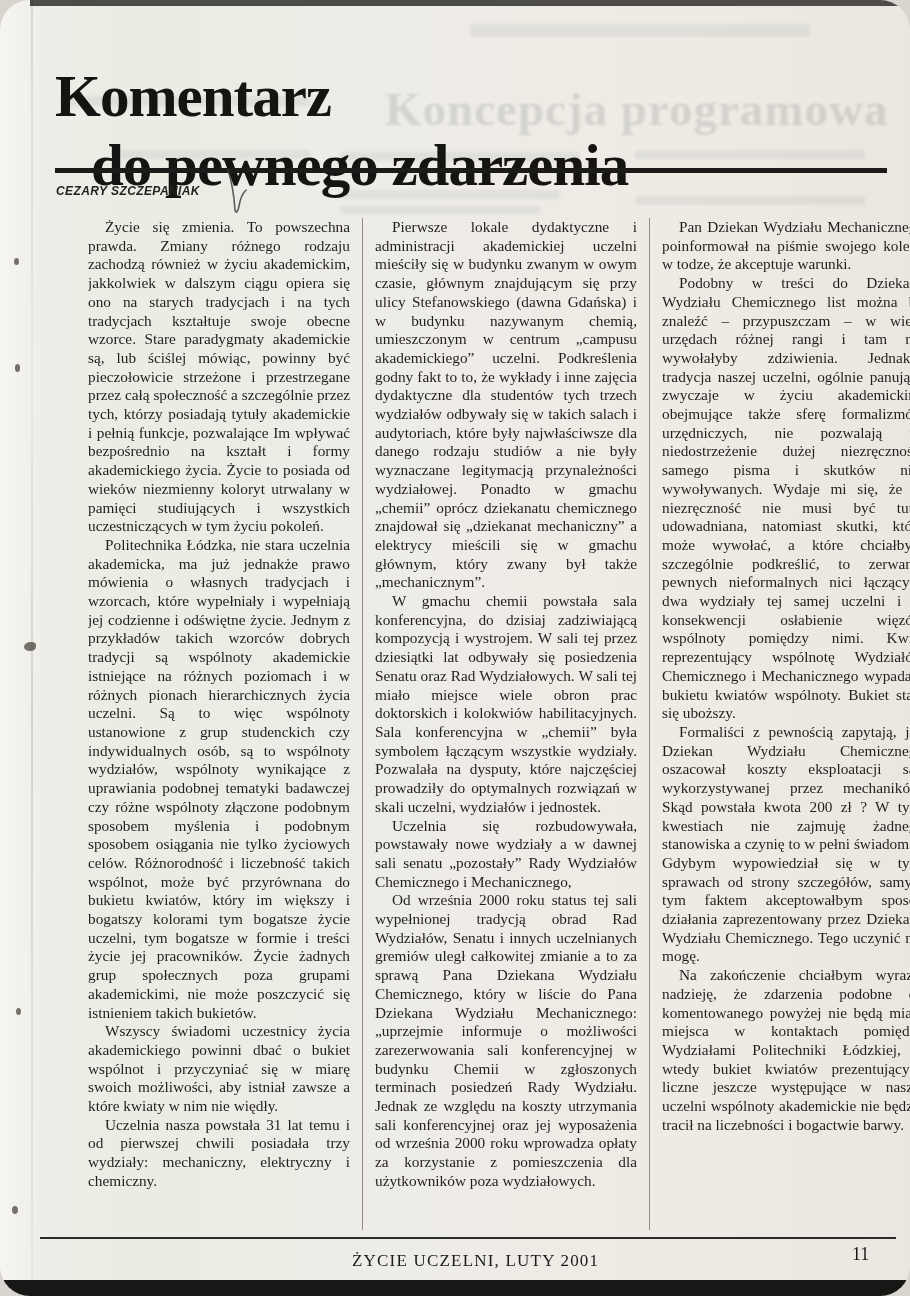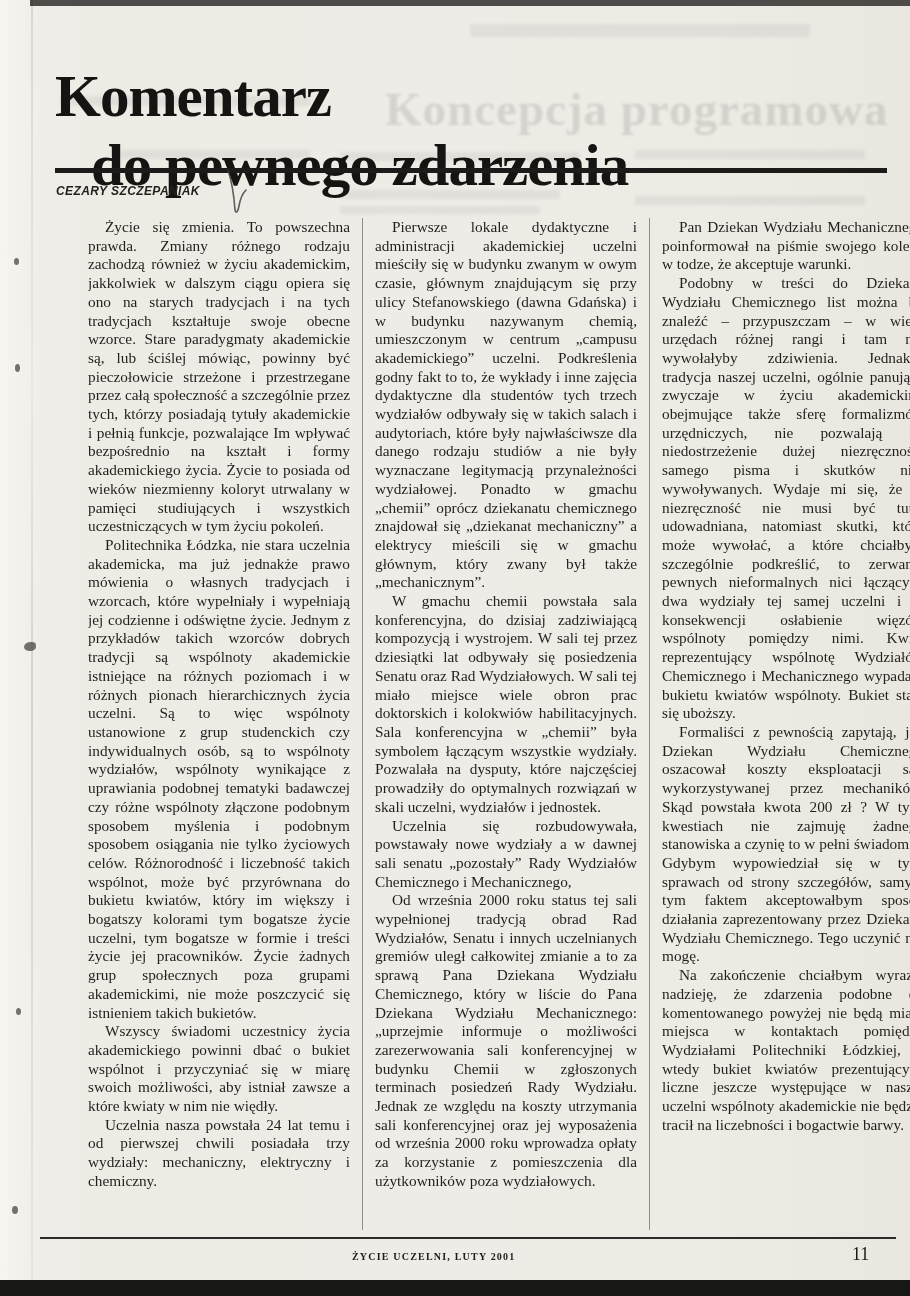--- a/index.html
+++ b/index.html
@@ -1,19 +1,19 @@
 <!DOCTYPE html>
 <html><head>
 <meta charset="utf-8">
 <style>
   html,body { margin:0; padding:0; background:#d8d5cf; }
   .page {
     position:relative; width:910px; height:1296px; overflow:hidden;
     background: linear-gradient(90deg, #f6f5f1 0px, #efede7 45px, #ecebe4 120px, #eeece6 400px, #edebe4 700px, #e9e7e0 910px);
-    font-family:"Liberation Serif", serif; color:#1f1d1a;
+    font-family:"Liberation Serif", serif; color:#1f1d1a;border-radius:30px;
   }
   
   .top-strip { position:absolute; left:30px; right:0; top:0; height:6px; background:#3c3b38; opacity:.9; }
   .bottom-band { position:absolute; left:0; right:0; bottom:0; height:16px; background:#171716; }
   .left-crease { position:absolute; left:31px; top:0; width:2px; height:100%;
     background:linear-gradient(180deg, rgba(0,0,0,.10), rgba(0,0,0,.03) 30%, rgba(0,0,0,.12) 55%, rgba(0,0,0,.04)); }
   .speck { position:absolute; background:#4a453e; border-radius:50%; opacity:.75; }
   
   .ghost { position:absolute; color:rgba(45,45,48,.13); filter:blur(1.1px); pointer-events:none; }
   .ghost-title { top:82px; left:385px; width:520px; font-weight:bold; font-size:47px; letter-spacing:1px; }
@@ -25,21 +25,21 @@
     font-style:italic; font-weight:bold; font-size:12px; letter-spacing:.4px; color:#232220; }
   .tick { position:absolute; left:222px; top:166px; opacity:.8; }
   
   .columns { position:absolute; left:60px; top:218px; width:836px; height:1012px; display:flex;margin-left:28px; }
   .col { width:262px; height:100%; overflow:hidden; text-align:justify;
     font-size:15.3px; line-height:18.7px; color:#211f1c; }
   .col p { margin:0; text-indent:17px; }
   .colsep { width:1px; height:100%; background:#7a7672; margin:0 12px; opacity:.8; }
   
   .footrule { position:absolute; left:40px; top:1237px; width:856px; height:2px; background:#2c2b29; }
-  .journal { position:absolute; left:352px; top:1251px; font-size:10px; letter-spacing:1.2px; color:#1d1c1a;font-weight:bold; }
+  .journal { position:absolute; left:352px; top:1251px; font-size:17px; letter-spacing:1.2px; color:#1d1c1a; }
   .pagenum { position:absolute; left:852px; top:1244px; font-size:18px; color:#1a1918; }
 </style>
 </head>
 <body>
 
 <div class="page">
 
   <div class="top-strip"></div>
   <div class="left-crease"></div>
   <div class="speck" style="left:14px; top:258px; width:5px; height:7px;"></div>
@@ -66,21 +66,21 @@
   <div class="author">CEZARY SZCZEPANIAK</div>
   <svg class="tick" width="28" height="52" viewBox="0 0 28 52">
     <path d="M6 4 C 10 16, 12 30, 13 44 C 14 48, 16 46, 17 40 C 18 34, 20 28, 24 24" fill="none" stroke="#3a3a3a" stroke-width="1.6" stroke-linecap="round"></path>
   </svg>
 
   <div class="columns">
     <div class="col">
         <p>Życie się zmienia. To powszechna prawda. Zmiany różnego rodzaju zachodzą również w życiu akademickim, jakkolwiek w dalszym ciągu opiera się ono na starych tradycjach i na tych tradycjach kształtuje swoje obecne wzorce. Stare paradygmaty akademickie są, lub ściślej mówiąc, powinny być pieczołowicie strzeżone i przestrzegane przez całą społeczność a szczególnie przez tych, którzy posiadają tytuły akademickie i pełnią funkcje, pozwalające Im wpływać bezpośrednio na kształt i formy akademickiego życia. Życie to posiada od wieków niezmienny koloryt utrwalany w pamięci studiujących i wszystkich uczestniczących w tym życiu pokoleń.</p>
         <p>Politechnika Łódzka, nie stara uczelnia akademicka, ma już jednakże prawo mówienia o własnych tradycjach i wzorcach, które wypełniały i wypełniają jej codzienne i odświętne życie. Jednym z przykładów takich wzorców dobrych tradycji są wspólnoty akademickie istniejące na różnych poziomach i w różnych pionach hierarchicznych życia uczelni. Są to więc wspólnoty ustanowione z grup studenckich czy indywidualnych osób, są to wspólnoty wydziałów, wspólnoty wynikające z uprawiania podobnej tematyki badawczej czy różne wspólnoty złączone podobnym sposobem myślenia i podobnym sposobem osiągania nie tylko życiowych celów. Różnorodność i liczebność takich wspólnot, może być przyrównana do bukietu kwiatów, który im większy i bogatszy kolorami tym bogatsze życie uczelni, tym bogatsze w formie i treści życie jej pracowników. Życie żadnych grup społecznych poza grupami akademickimi, nie może poszczycić się istnieniem takich bukietów.</p>
         <p>Wszyscy świadomi uczestnicy życia akademickiego powinni dbać o bukiet wspólnot i przyczyniać się w miarę swoich możliwości, aby istniał zawsze a które kwiaty w nim nie więdły.</p>
-        <p>Uczelnia nasza powstała 24 lat temu i od pierwszej chwili posiadała trzy wydziały: mechaniczny, elektryczny i chemiczny.</p>
+        <p>Uczelnia nasza powstała 31 lat temu i od pierwszej chwili posiadała trzy wydziały: mechaniczny, elektryczny i chemiczny.</p>
       </div>
     <div class="colsep"></div>
     <div class="col">
         <p>Pierwsze lokale dydaktyczne i administracji akademickiej uczelni mieściły się w budynku zwanym w owym czasie, głównym znajdującym się przy ulicy Stefanowskiego (dawna Gdańska) i w budynku nazywanym chemią, umieszczonym w centrum „campusu akademickiego” uczelni. Podkreślenia godny fakt to to, że wykłady i inne zajęcia dydaktyczne dla studentów tych trzech wydziałów odbywały się w takich salach i audytoriach, które były najwłaściwsze dla danego rodzaju studiów a nie były wyznaczane legitymacją przynależności wydziałowej. Ponadto w gmachu „chemii” oprócz dziekanatu chemicznego znajdował się „dziekanat mechaniczny” a elektrycy mieścili się w gmachu głównym, który zwany był także „mechanicznym”.</p>
         <p>W gmachu chemii powstała sala konferencyjna, do dzisiaj zadziwiającą kompozycją i wystrojem. W sali tej przez dziesiątki lat odbywały się posiedzenia Senatu oraz Rad Wydziałowych. W sali tej miało miejsce wiele obron prac doktorskich i kolokwiów habilitacyjnych. Sala konferencyjna w „chemii” była symbolem łączącym wszystkie wydziały. Pozwalała na dysputy, które najczęściej prowadziły do optymalnych rozwiązań w skali uczelni, wydziałów i jednostek.</p>
         <p>Uczelnia się rozbudowywała, powstawały nowe wydziały a w dawnej sali senatu „pozostały” Rady Wydziałów Chemicznego i Mechanicznego,</p>
         <p>Od września 2000 roku status tej sali wypełnionej tradycją obrad Rad Wydziałów, Senatu i innych uczelnianych gremiów uległ całkowitej zmianie a to za sprawą Pana Dziekana Wydziału Chemicznego, który w liście do Pana Dziekana Wydziału Mechanicznego: „uprzejmie informuje o możliwości zarezerwowania sali konferencyjnej w budynku Chemii w zgłoszonych terminach posiedzeń Rady Wydziału. Jednak ze względu na koszty utrzymania sali konferencyjnej oraz jej wyposażenia od września 2000 roku wprowadza opłaty za korzystanie z pomieszczenia dla użytkowników poza wydziałowych.</p>
       </div>
     <div class="colsep"></div>
     <div class="col">

